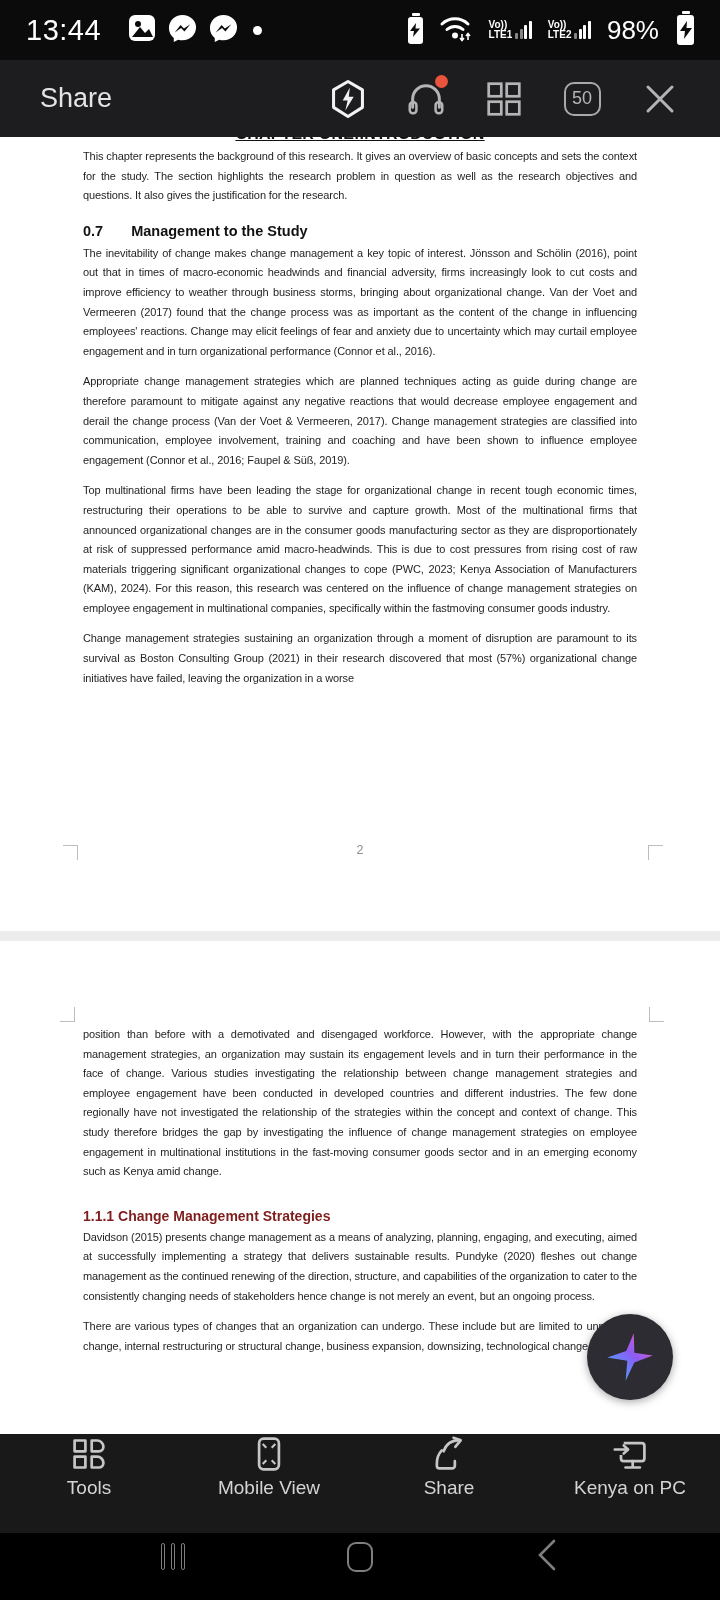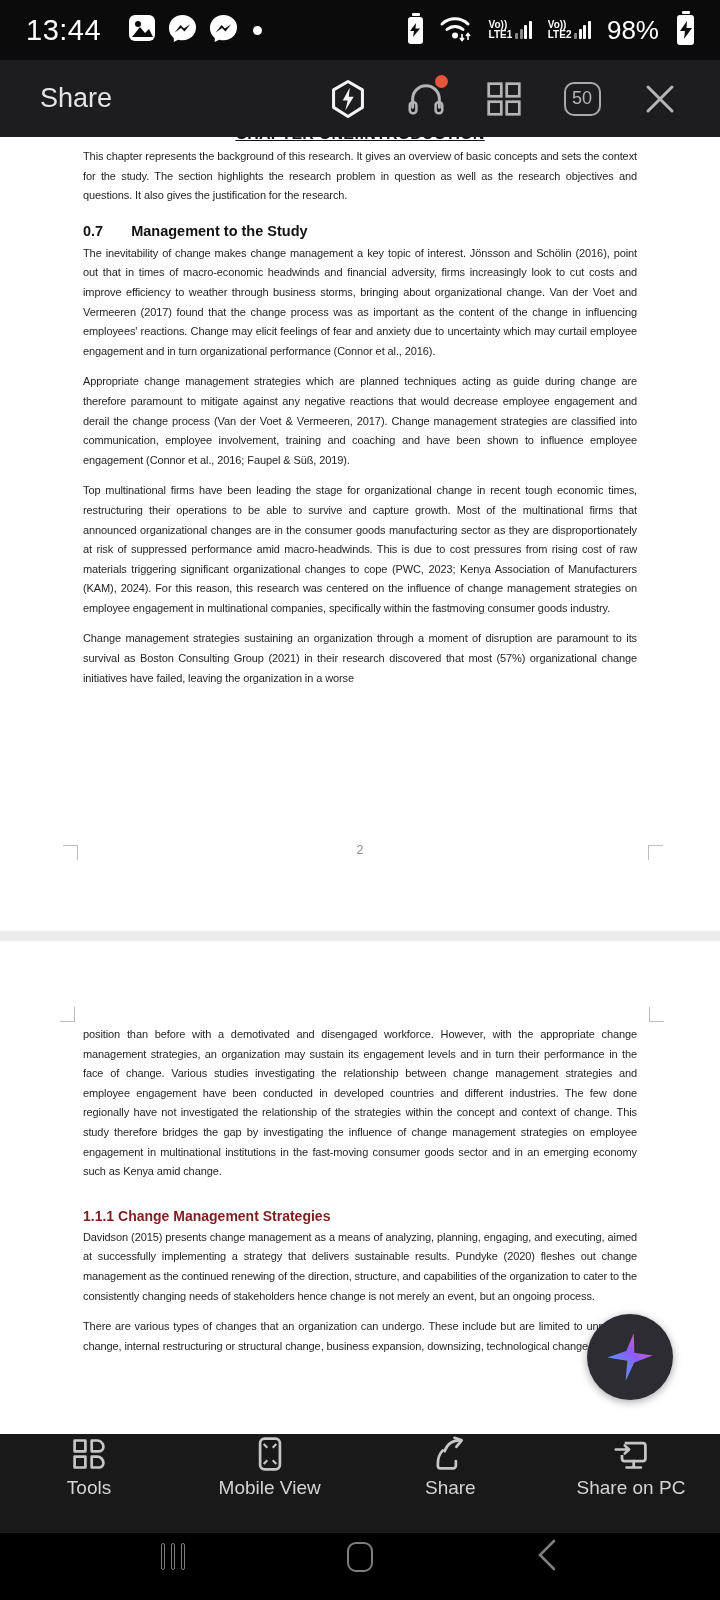--- a/index.html
+++ b/index.html
@@ -269,21 +269,21 @@
       <path d="M25 2 L33 4.8 L27 12" stroke="#c6c6c6" stroke-width="3" fill="none" stroke-linecap="round" stroke-linejoin="round"></path>
     </svg>
     <span class="lbl">Share</span>
   </div>
   <div class="bt-item">
     <svg width="38" height="36" viewBox="0 0 42 40">
       <path d="M14 8 h20 a3 3 0 0 1 3 3 v14 a3 3 0 0 1 -3 3 h-20 a3 3 0 0 1 -3-3 v-4" stroke="#c6c6c6" stroke-width="3" fill="none"></path>
       <path d="M4 15 h14 M14 10.5 L19 15 L14 19.5" stroke="#c6c6c6" stroke-width="2.8" fill="none" stroke-linecap="round" stroke-linejoin="round"></path>
       <path d="M24 28 v6 M16 35 h16" stroke="#c6c6c6" stroke-width="3" stroke-linecap="round"></path>
     </svg>
-    <span class="lbl">Share on PC</span>
+    <span class="lbl">Kenya on PC</span>
   </div>
 </div>
 
 <div class="nav-bar">
   <span class="recents">
       <i></i>
       <i></i>
       <i></i>
     </span>
   <span class="home"></span>

